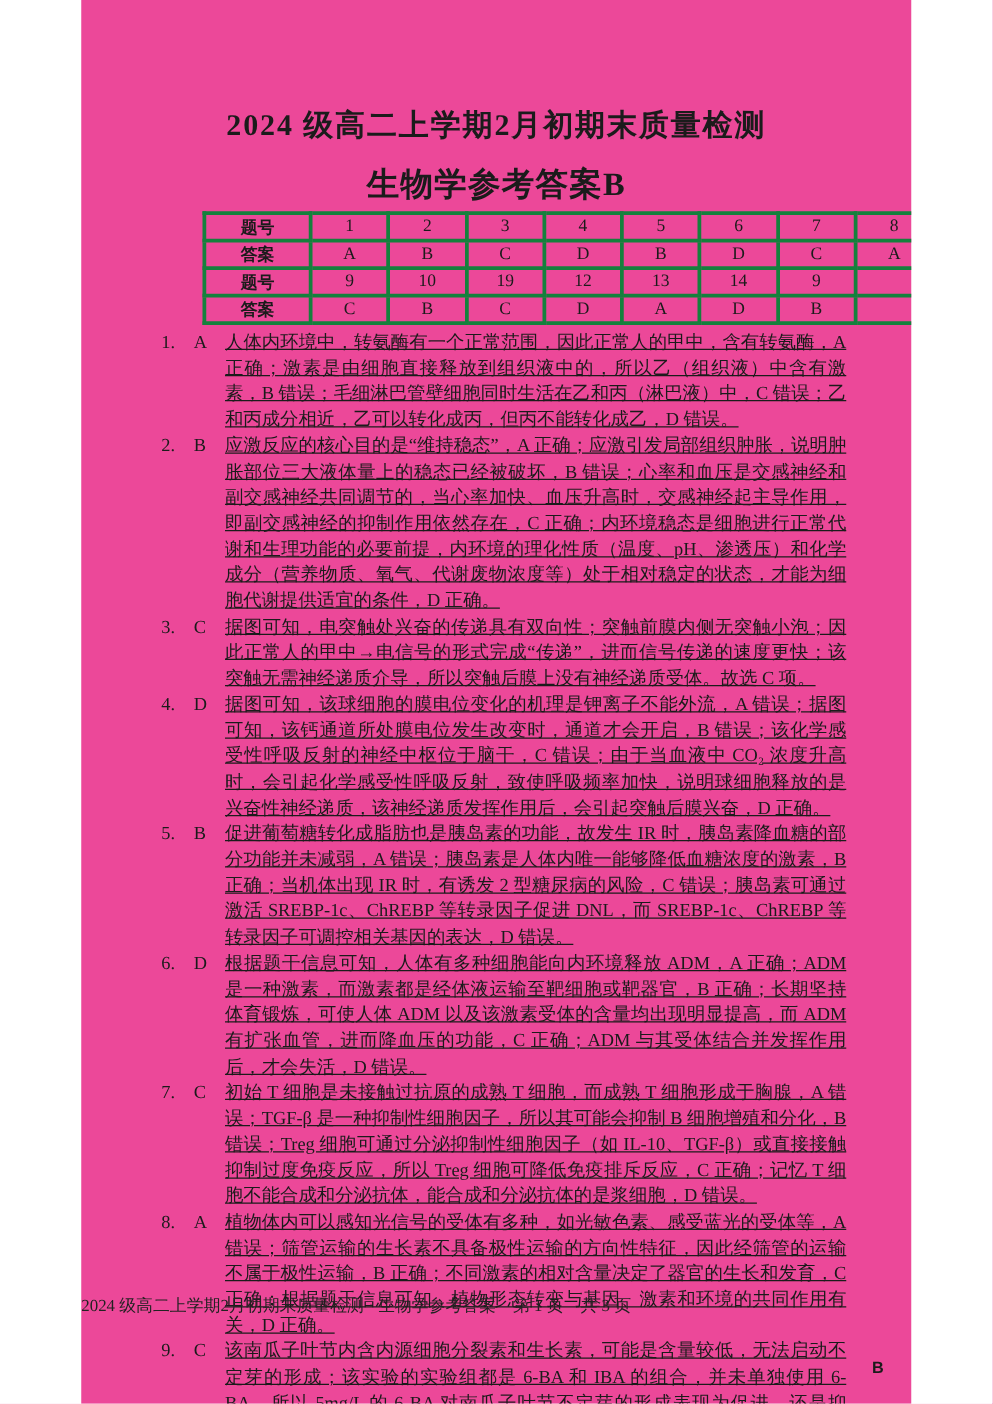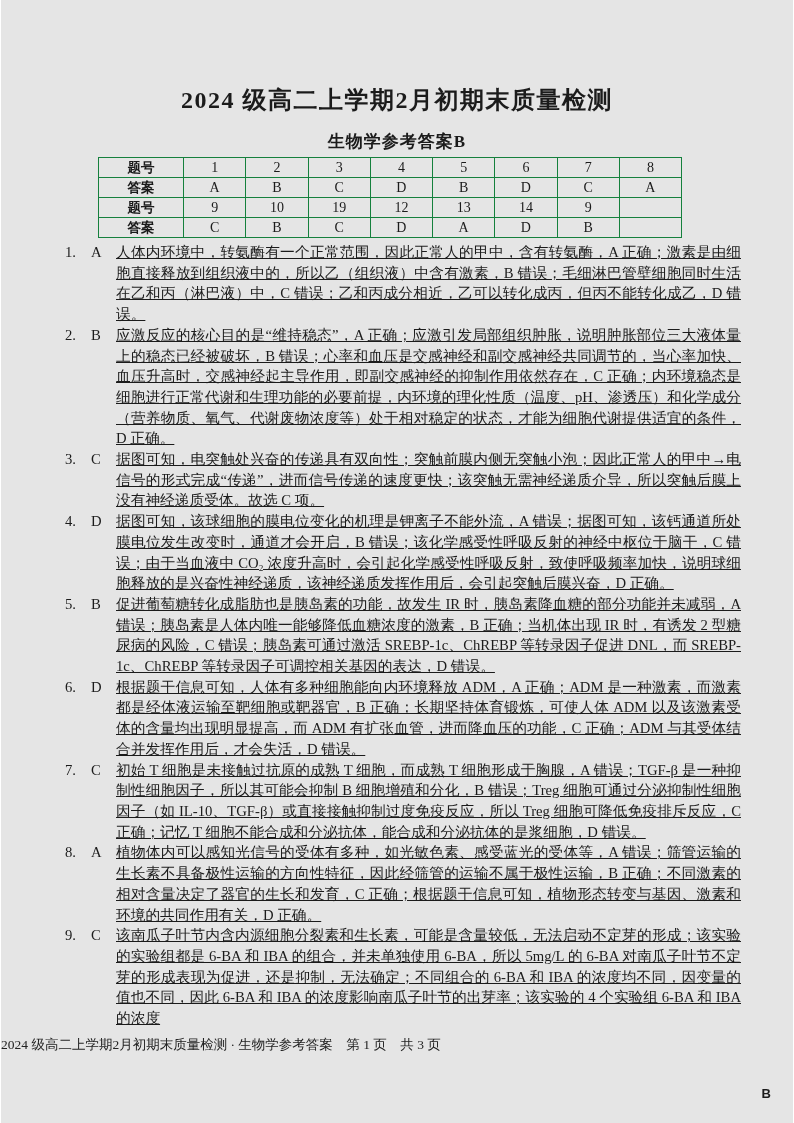--- a/index.html
+++ b/index.html
@@ -1,53 +1,53 @@
 <!DOCTYPE html>
 <html lang="zh"><head>
 <meta charset="utf-8">
 <style>
   html,body { margin:0; padding:0; background:#ffffff; }
   .page {
     position: relative;
-    width: 792px; height: 1123px;
+    width: 664px; height: 1123px;
     margin: 0 auto;
-    background: #e5e5e5;
+    background: #ec4899;
     color: #1b1b1b;
     font-family: "Liberation Serif", "DejaVu Serif", serif;
     overflow: hidden;
     box-sizing: border-box;
   }
   .title {
     margin: 0; padding-top: 84px;
     text-align: center;
     font-size: 24px; font-weight: 700;
     letter-spacing: 1.5px;
   }
   .subtitle {
     margin: 0; padding-top: 14px;
     text-align: center;
-    font-size: 17px; font-weight: 700;
+    font-size: 26px; font-weight: 700;
     letter-spacing: 1px;
   }
   .section-heading {
     margin: 16px 52px 0 64px;
     font-family: "Liberation Sans", "DejaVu Sans", sans-serif;
     font-weight: 700;
     font-size: 15px; line-height: 21px;
     padding-left: 31px; text-indent: -31px;
     text-align: justify;
   }
   table.answers {
     border-collapse: collapse;
     table-layout: fixed;
     width: 583px;
     margin: 4px 0 0 97px;
   }
   table.answers td {
-    border: 1px solid #15803d;
+    border: 3px solid #15803d;
     height: 19px;
     padding: 0;
     text-align: center;
     vertical-align: middle;
     font-size: 14px;
     line-height: 1;
   }
   table.answers td.rowhdr {
     font-family: "Liberation Sans", "DejaVu Sans", sans-serif;
     font-weight: 700;

